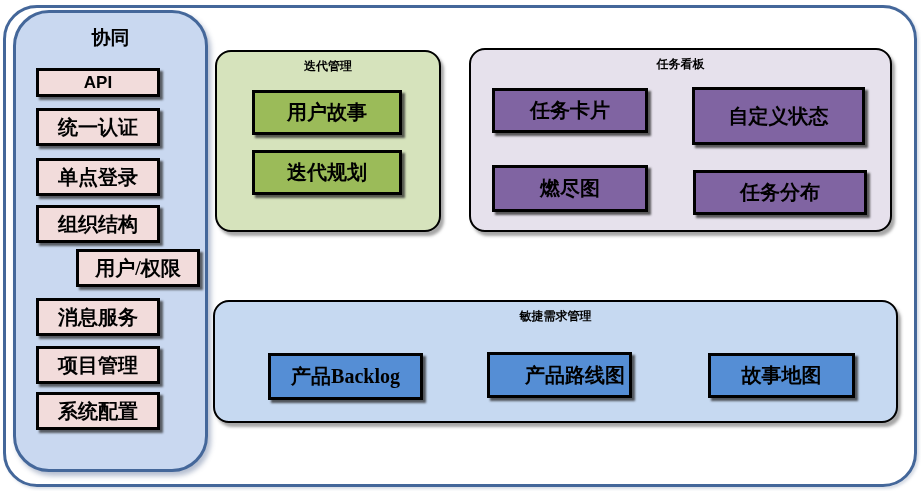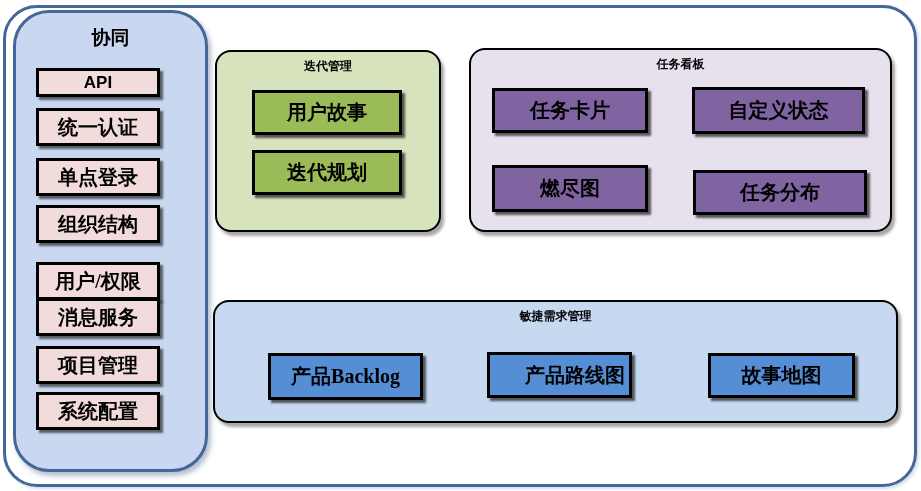--- a/index.html
+++ b/index.html
@@ -27,21 +27,21 @@
     position:absolute; left:20px; width:124px; height:38px;
     background:var(--pink-box-bg); border:3px solid #000; box-sizing:border-box;
     display:flex; align-items:center; justify-content:center;
     font-family:Liberation Serif, serif; font-weight:bold; font-size:20px; color:#000;
     box-shadow:3px 3px 2px rgba(40,40,40,.7);
   }
   .si-0 { top:55px;  height:29px; font-family:"Liberation Sans", sans-serif; font-size:17px; }
   .si-1 { top:95px;  }
   .si-2 { top:145px; }
   .si-3 { top:192px; }
-  .si-4 { top:249px; }
+  .si-4 { top:236px;margin-left:40px; }
   .si-5 { top:285px; }
   .si-6 { top:333px; }
   .si-7 { top:379px; }
 
   
   .section {
     position:absolute; border:2px solid #000; border-radius:16px; box-sizing:border-box;
     box-shadow:3px 4px 3px rgba(80,80,80,.5);
   }
   .section-title {
@@ -60,21 +60,21 @@
     box-shadow:3px 3px 2px rgba(40,40,40,.75);
   }
   .box.green  { background:var(--green-box-bg); }
   .box.purple { background:var(--purple-box-bg); }
   .box.blue   { background:var(--blue-box-bg); }
 
   .g-0 { left:35px;  top:38px;  width:150px; height:45px; }
   .g-1 { left:35px;  top:98px;  width:150px; height:45px; }
 
   .t-0 { left:21px;  top:38px;  width:156px; height:45px; }
-  .t-1 { left:221px; top:37px;  width:173px; height:47px; }
+  .t-1 { left:221px; top:37px;  width:173px; height:58px; }
   .t-2 { left:21px;  top:115px; width:156px; height:47px; }
   .t-3 { left:222px; top:120px; width:174px; height:45px; }
 
   .r-0 { left:53px;  top:51px;  width:155px; height:47px; }
   .r-1 { left:272px; top:50px;  width:145px; height:46px;padding-left:31px; }
   .r-2 { left:493px; top:51px;  width:147px; height:45px; }
 </style>
 </head>
 <body>
 

